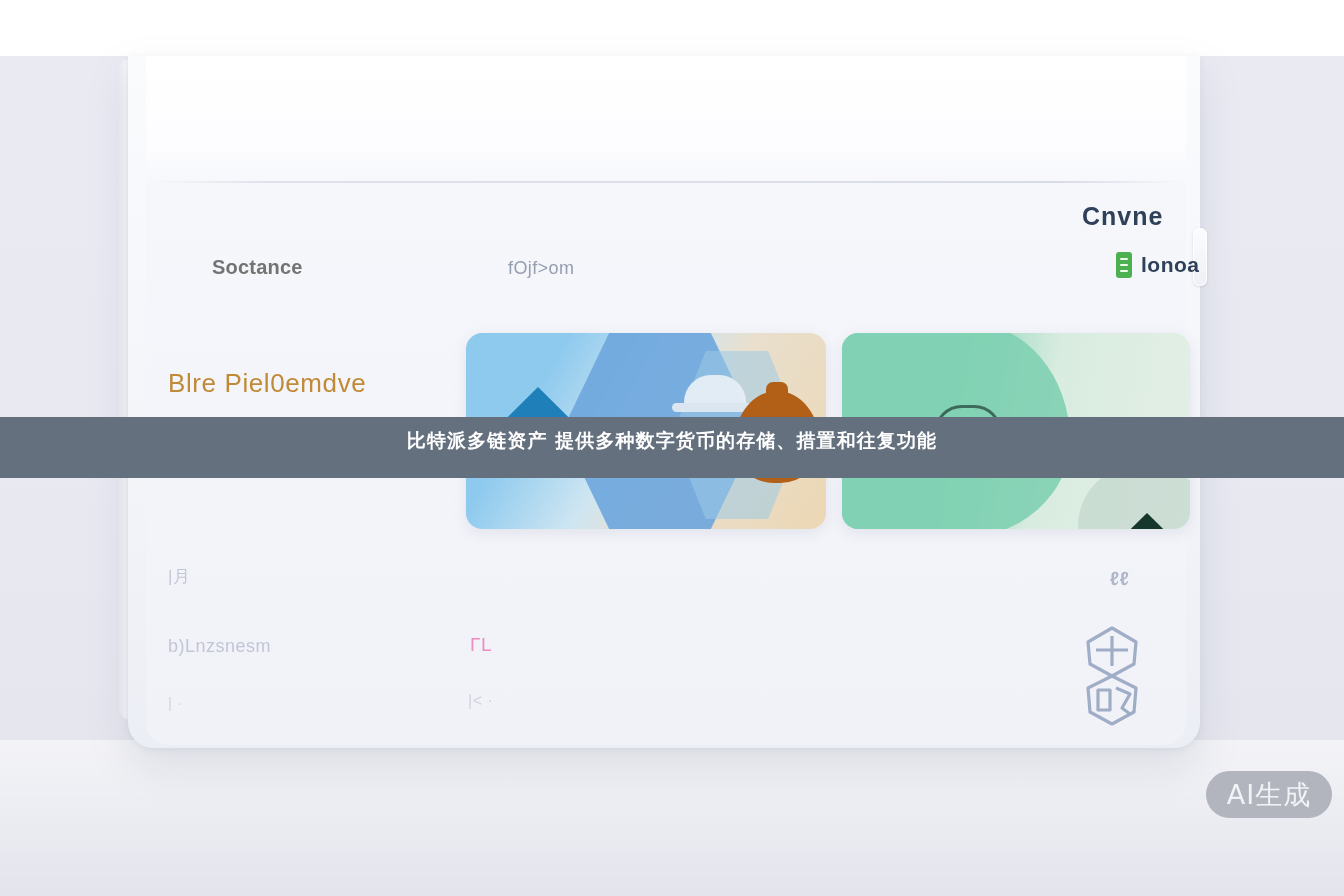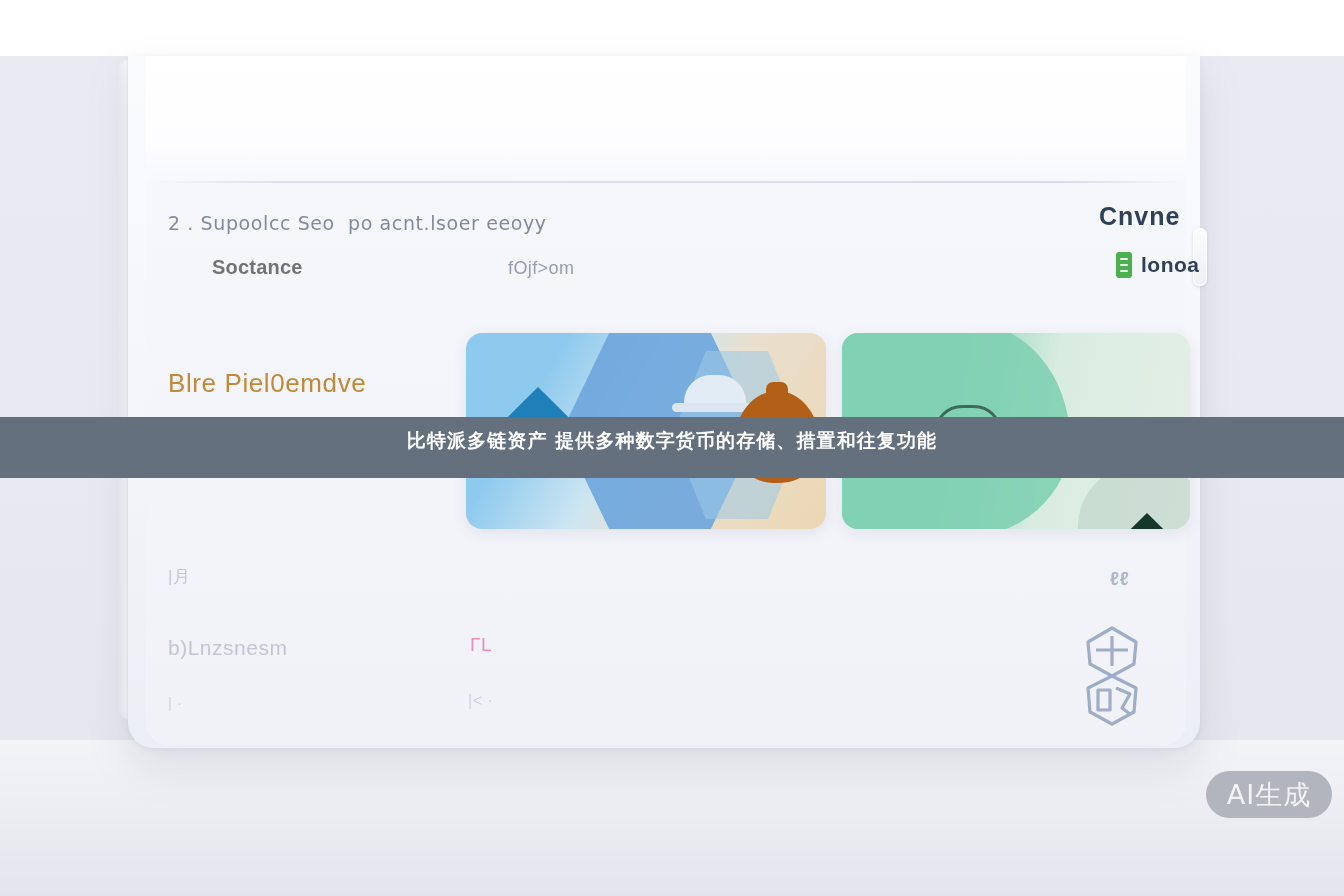--- a/index.html
+++ b/index.html
@@ -48,35 +48,35 @@
   
   .g{white-space:pre;}
   .crumb{position:absolute;left:168px;top:212px;font-size:19px;color:#6f7790;
     letter-spacing:.6px;opacity:.85;font-family:"DejaVu Sans",sans-serif;}
   .subtitle{position:absolute;left:170px;top:256px;font-size:20px;color:#737373;
     font-weight:700;letter-spacing:.2px;margin-left:42px;}
   .meta-mid{position:absolute;left:508px;top:258px;font-size:18px;color:#7e879f;
     opacity:.8;letter-spacing:.4px;}
 
   .brand{position:absolute;left:1082px;top:202px;font-size:25px;color:#2f4158;
-    font-weight:700;letter-spacing:1px;margin-left:17px;}
+    font-weight:700;letter-spacing:1px;}
   .badge-row{position:absolute;left:1080px;top:252px;display:flex;align-items:center;gap:9px;padding-left:36px;}
   .badge-ic{width:16px;height:22px;border-radius:3px;background:#4caf50;
     display:flex;flex-direction:column;justify-content:space-evenly;align-items:center;padding:2px 0;}
   .badge-ic i{display:block;width:8px;height:2px;background:#eafbea;border-radius:1px;}
   .badge-tx{font-size:21px;color:#2f4158;font-weight:700;letter-spacing:.5px;}
 
   .headline{position:absolute;left:168px;top:368px;font-size:26px;color:#c08a36;
     font-weight:400;letter-spacing:.6px;}
   .blurb{position:absolute;left:168px;top:428px;font-size:15px;line-height:26px;
     color:#8b93aa;opacity:.75;letter-spacing:.4px;}
 
   .frag{position:absolute;color:#9aa2ba;opacity:.55;letter-spacing:.5px;}
   .f1{left:168px;top:565px;font-size:17px;}
-  .f2{left:168px;top:636px;font-size:21px;}
+  .f2{left:168px;top:636px;font-size:18px;}
   .f3{left:168px;top:694px;font-size:15px;opacity:.4;}
   .f4{left:470px;top:634px;font-size:19px;opacity:.6;color:#ec4899;}
   .f5{left:1110px;top:568px;font-size:19px;opacity:.55;color:#7b86a3;font-weight:bold;}
   .f6{left:468px;top:692px;font-size:16px;opacity:.4;}
 
   
   .card{position:absolute;top:333px;height:196px;border-radius:16px;overflow:hidden;
     box-shadow:0 4px 14px rgba(120,130,160,.14);}
   .card-a{left:466px;width:360px;background:linear-gradient(120deg,#8ecaee 0%,#8ecaee 22%,#cfe6f2 46%,#e9dfcd 62%,#ecd7b4 100%);}
   .card-b{left:842px;width:348px;background:linear-gradient(100deg,#8ed6bd 0%,#93d8c0 34%,#d9ece0 58%,#e4efe6 100%);}
@@ -135,21 +135,20 @@
   <div class="shell-edge-l"></div>
   <div class="shell-edge-r"></div>
   <div class="shell"></div>
   <div class="panel-top"></div>
   <div class="panel-rule"></div>
 
   <div class="page"></div>
 
   <div class="scrollbar"></div>
 
-  <div class="crumb g">2 . Supoolcc Seo  po acnt.lsoer eeoyy</div>
   <div class="subtitle g">Soctance</div>
   <div class="meta-mid g">fOjf&gt;om</div>
 
   <div class="brand g">Cnvne</div>
   <div class="badge-row">
     <span class="badge-ic">
         <i></i>
         <i></i>
         <i></i>
       </span>

